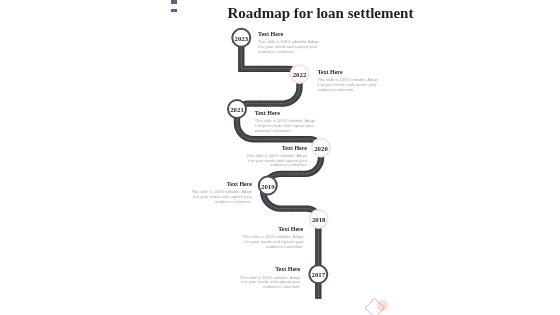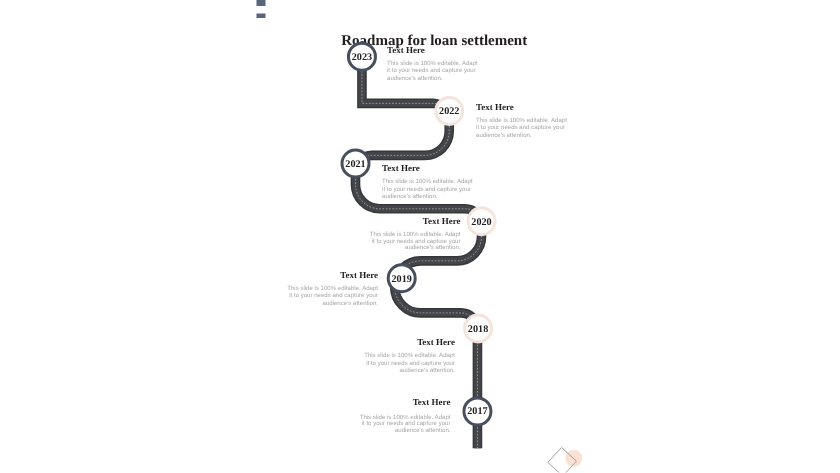--- a/index.html
+++ b/index.html
@@ -1,21 +1,21 @@
 <!DOCTYPE html>
 <html><head>
 <meta charset="utf-8">
 <style>
   html,body{margin:0;padding:0;}
   body{width:560px;height:315px;background:#ffffff;overflow:hidden;}
   #slide{position:relative;width:560px;height:315px;background:#fff;will-change:transform;}
   .bullet{position:absolute;width:6.4px;height:3.4px;background:#56657a;}
   #b1{left:170.8px;top:0.2px;}
   #b2{left:170.8px;top:8.9px;}
-  #title{position:absolute;left:179.5px;top:22px;font-size:10px;font-weight:bold;color:#231f20;
+  #title{position:absolute;left:179.5px;top:5px;font-size:15px;font-weight:bold;color:#231f20;
          font-family:"Liberation Serif",serif;white-space:nowrap;padding-left:48px;}
   svg.layer{position:absolute;left:0;top:0;}
   .blk{position:absolute;width:61px;}
   .h{font-size:6px;font-weight:bold;color:#231f20;font-family:"Liberation Serif",serif;line-height:1;}
   .p{font-size:4.05px;color:#a6a6a6;line-height:4.85px;font-family:"Liberation Sans",sans-serif;margin-top:3.2px;}
   .right{text-align:right;}
   .yr{position:absolute;width:26px;text-align:center;font-family:"Liberation Serif",serif;
       font-size:6.8px;font-weight:bold;color:#231f20;line-height:1;}
 </style>
 </head>

